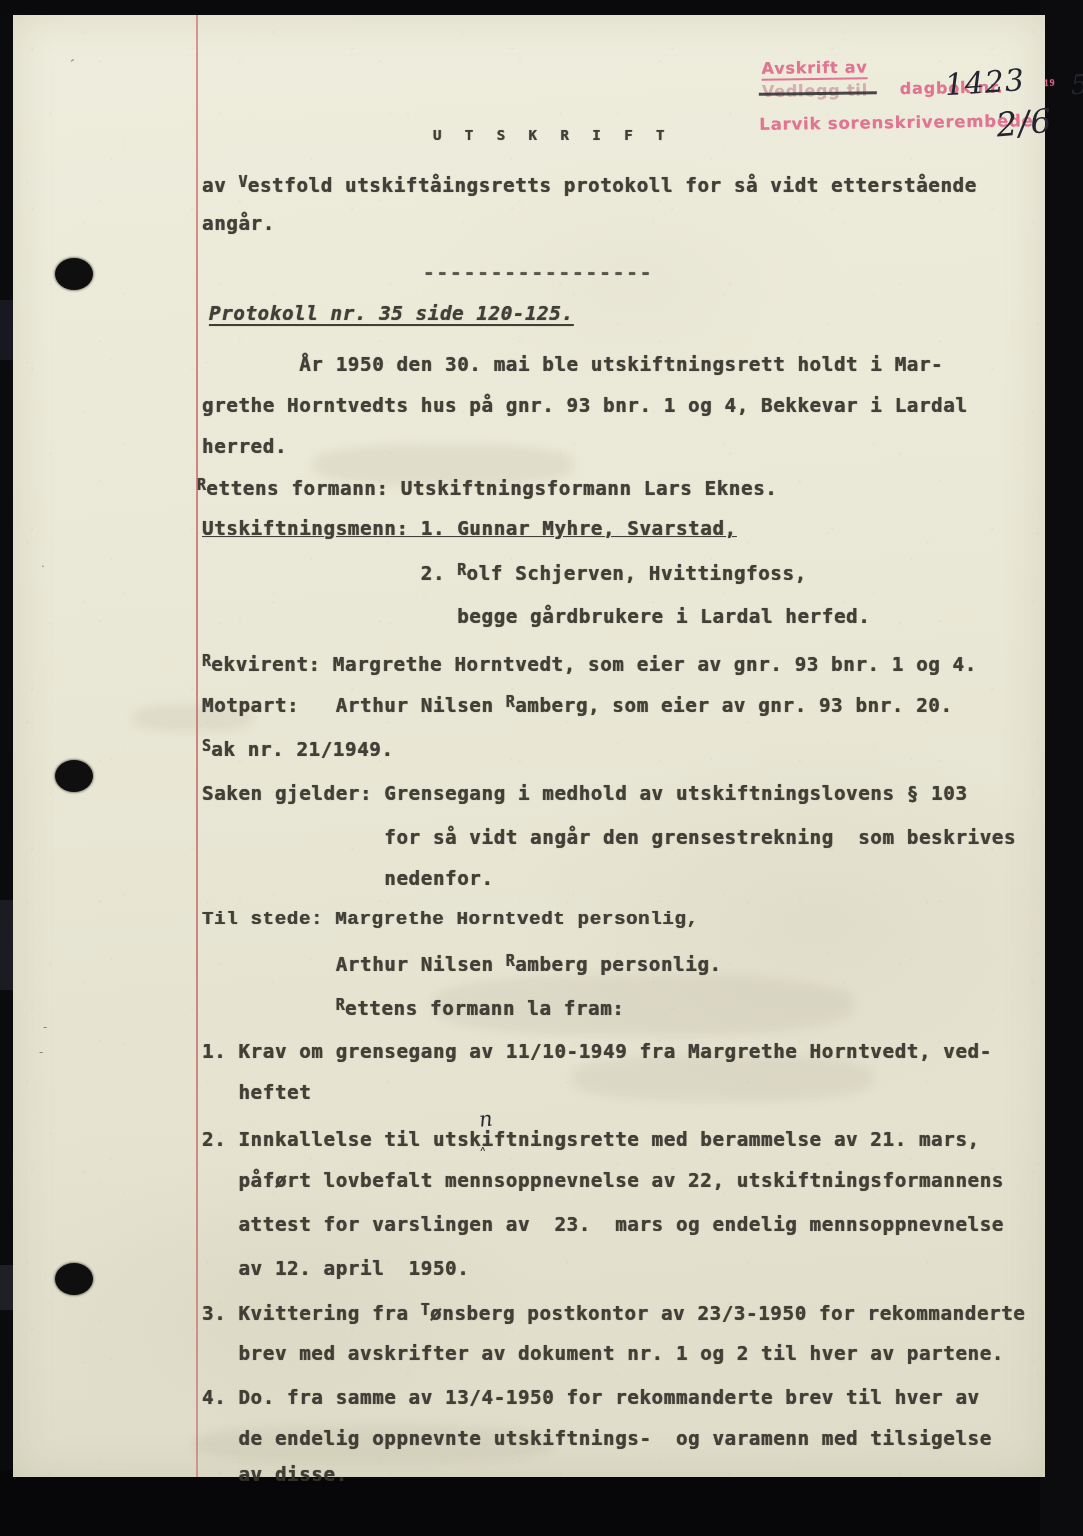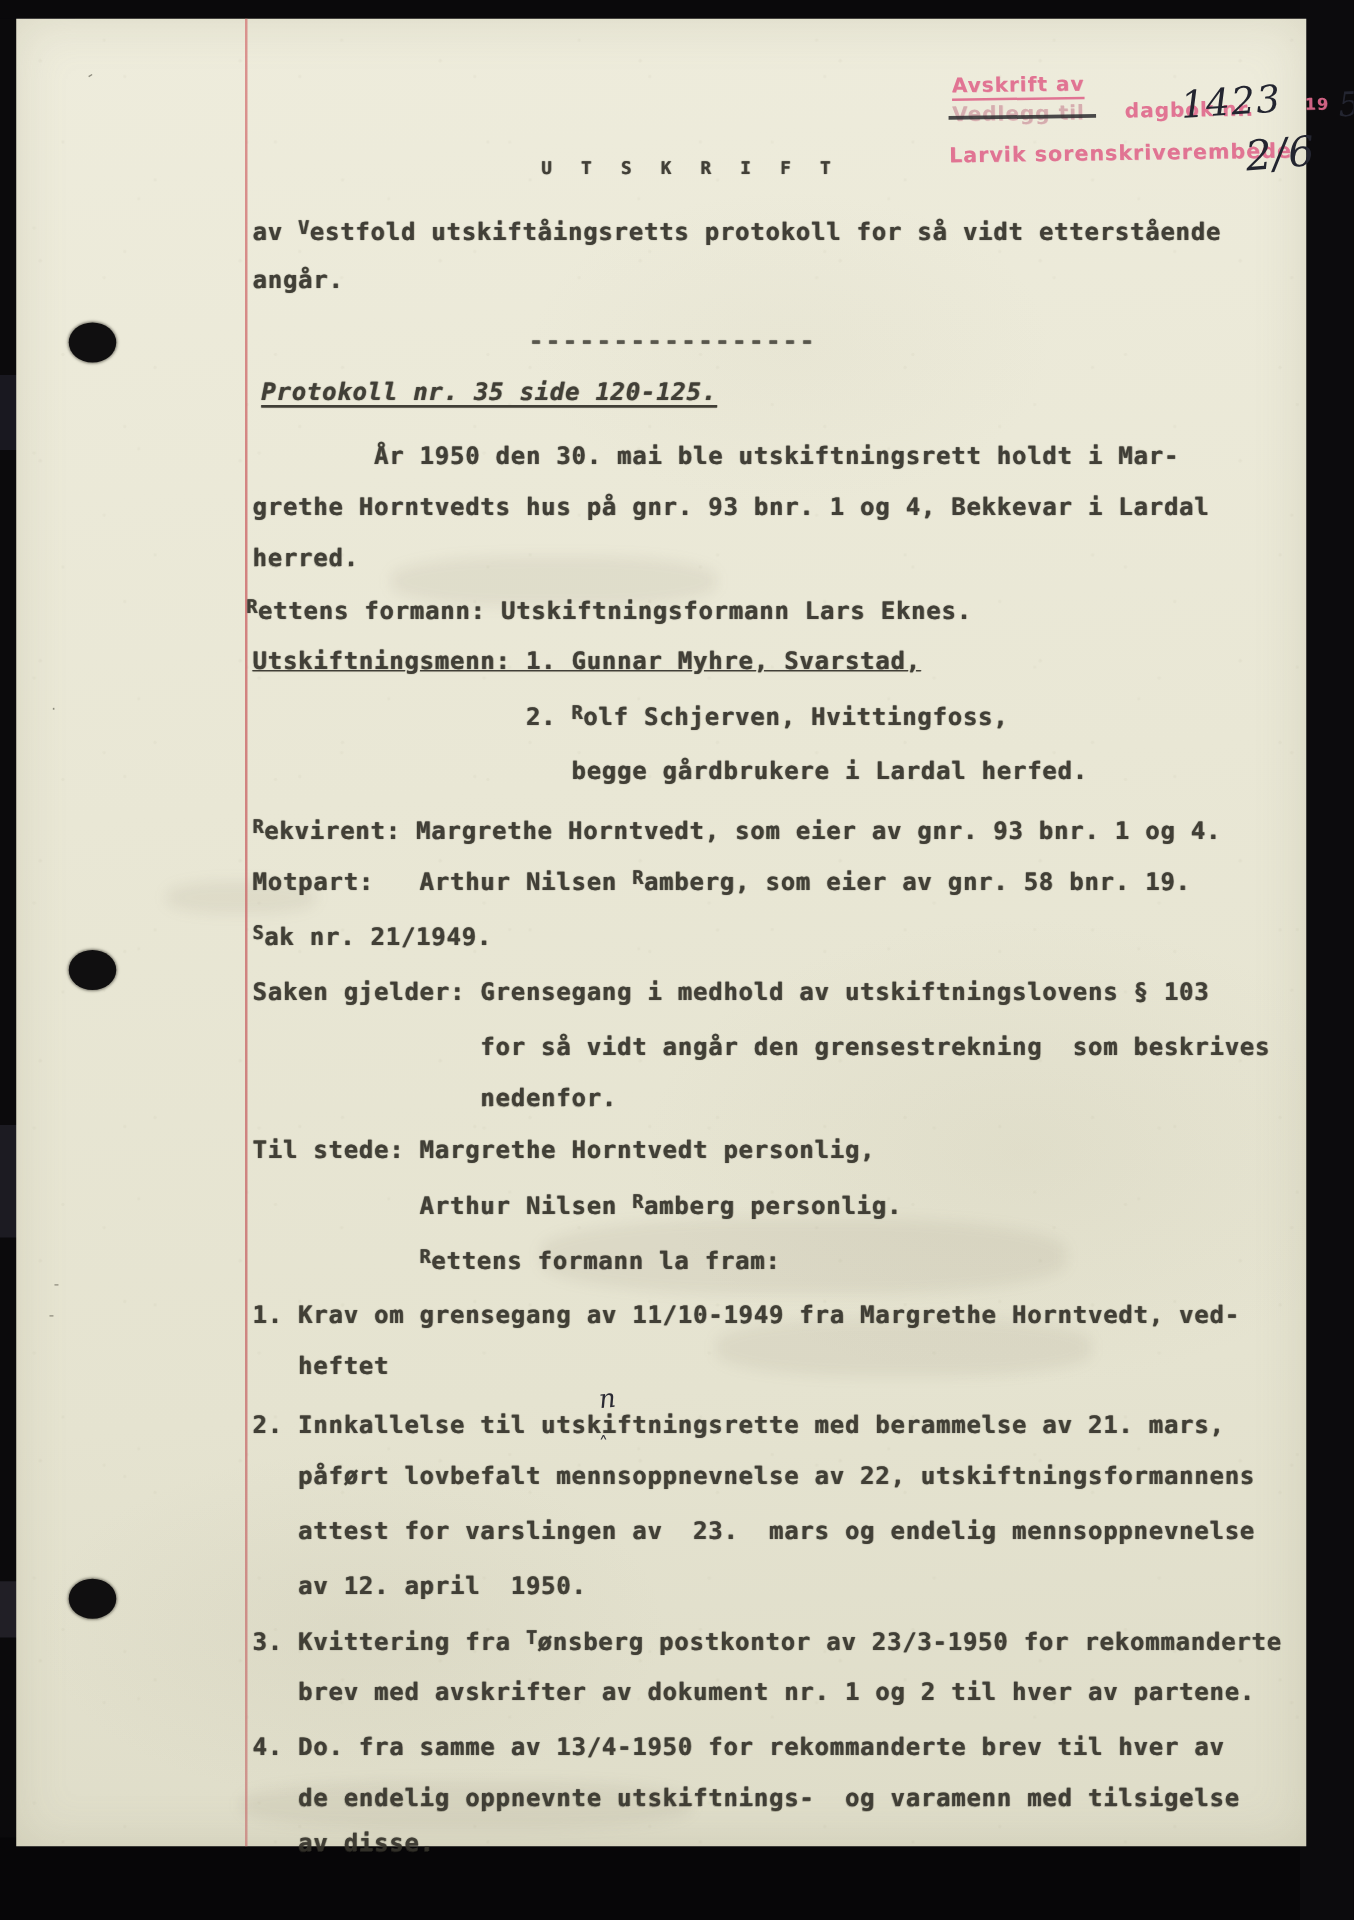--- a/index.html
+++ b/index.html
@@ -168,21 +168,21 @@
     opacity: 0.45;
   }
   #stamp-strike {
     position: absolute;
     left: 11px; top: 38px;
     width: 118px; height: 2.5px;
     background: #2c2b2e;
     opacity: 0.85;
   }
   #stamp-dagbok { left: 152px; top: 26px; font-size: 16px; }
-  #stamp-19     { left: 296px; top: 26px; font-size: 13px; }
+  #stamp-19     { left: 296px; top: 26px; font-size: 10px; font-family: Liberation Serif, serif; }
   #stamp-line3  { left: 11px;  top: 60px; font-size: 16.5px; }
 
   .hand-ink {
     position: absolute;
     white-space: pre;
     font-family: "DejaVu Serif", serif;
     color: #232530;
     font-style: italic;
     letter-spacing: 1px;
   }
@@ -270,29 +270,29 @@
       <div class="tl" style="left:189px; top:420px;">herred.</div>
 
       <div class="tl" style="left:172px; top:461px;margin-left:12px;"><span class="sup">R</span><span>ettens formann: Utskiftningsformann Lars Eknes.</span></div>
 
       <div class="tl" style="left:189px; top:502px;text-decoration:underline;">Utskiftningsmenn: 1. Gunnar Myhre, Svarstad,</div>
       <div class="tl" style="left:189px; top:546px;"><span>                  2. </span><span class="sup">R</span><span>olf Schjerven, Hvittingfoss,</span></div>
       <div class="tl" style="left:189px; top:590px;">                     begge gårdbrukere i Lardal herfed.</div>
 
       <div class="tl" style="left:189px; top:637px;"><span class="sup">R</span><span>ekvirent: Margrethe Horntvedt, som eier av gnr. 93 bnr. 1 og 4.</span></div>
 
-      <div class="tl" style="left:189px; top:678px;"><span>Motpart:   Arthur Nilsen </span><span class="sup">R</span><span>amberg, som eier av gnr. 58 bnr. 19.</span></div>
+      <div class="tl" style="left:189px; top:678px;"><span>Motpart:   Arthur Nilsen </span><span class="sup">R</span><span>amberg, som eier av gnr. 93 bnr. 20.</span></div>
 
       <div class="tl" style="left:189px; top:722px;"><span class="sup">S</span><span>ak nr. 21/1949.</span></div>
 
       <div class="tl" style="left:189px; top:767px;">Saken gjelder: Grensegang i medhold av utskiftningslovens § 103</div>
       <div class="tl" style="left:189px; top:811px;">               for så vidt angår den grensestrekning  som beskrives</div>
       <div class="tl" style="left:189px; top:852px;">               nedenfor.</div>
 
-      <div class="tl" style="left:189px; top:893px;">Til stede: Margrethe Horntvedt personlig,</div>
+      <div class="tl" style="left:189px; top:893px;font-family:Liberation Mono, monospace;">Til stede: Margrethe Horntvedt personlig,</div>
       <div class="tl" style="left:189px; top:937px;"><span>           Arthur Nilsen </span><span class="sup">R</span><span>amberg personlig.</span></div>
       <div class="tl" style="left:189px; top:981px;"><span>           </span><span class="sup">R</span><span>ettens formann la fram:</span></div>
 
       <div class="tl" style="left:189px; top:1025px;">1. Krav om grensegang av 11/10-1949 fra Margrethe Horntvedt, ved-</div>
       <div class="tl" style="left:189px; top:1066px;text-align:right;">   heftet</div>
       <div class="tl" style="left:189px; top:1113px;">2. Innkallelse til utskiftningsrette med berammelse av 21. mars,</div>
       <div class="tl" style="left:189px; top:1154px;">   påført lovbefalt mennsoppnevnelse av 22, utskiftningsformannens</div>
       <div class="tl" style="left:189px; top:1198px;">   attest for varslingen av  23.  mars og endelig mennsoppnevnelse</div>
       <div class="tl" style="left:189px; top:1242px;">   av 12. april  1950.</div>
 

